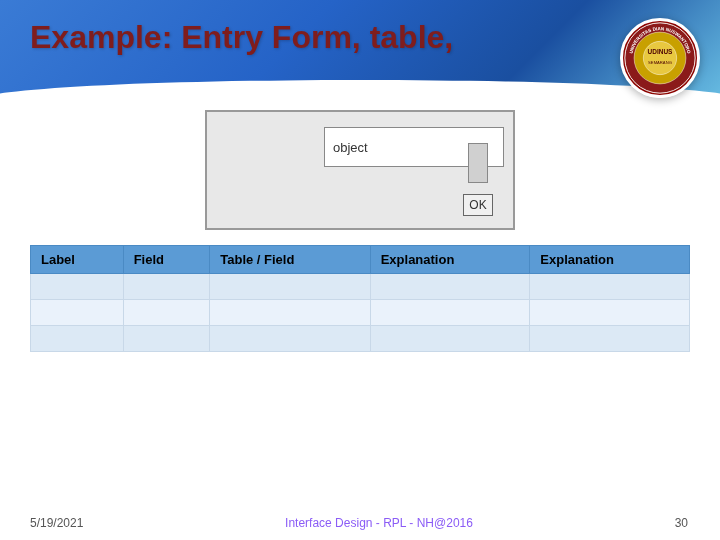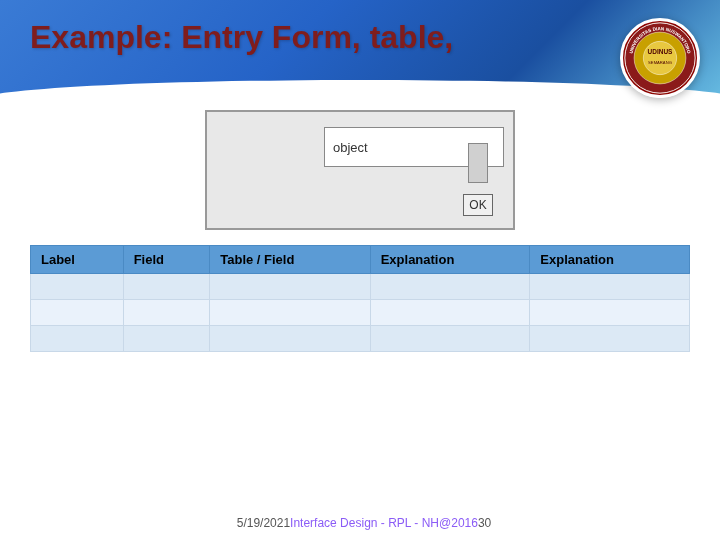--- a/index.html
+++ b/index.html
@@ -162,23 +162,23 @@
 
     .data-table tr:nth-child(even) td {
       background: #eaf2fb;
     }
 
     
     .footer {
       position: absolute;
       bottom: 10px;
       left: 30px;
-      right: 22px;
-      display: flex;
-      justify-content: center;
+      right: 32px;
+      display: flex;
+      justify-content: space-between;
       align-items: center;
     }
 
     .footer-date {
       font-size: 12px;
       color: #555;
     }
 
     .footer-center {
       font-size: 12px;

